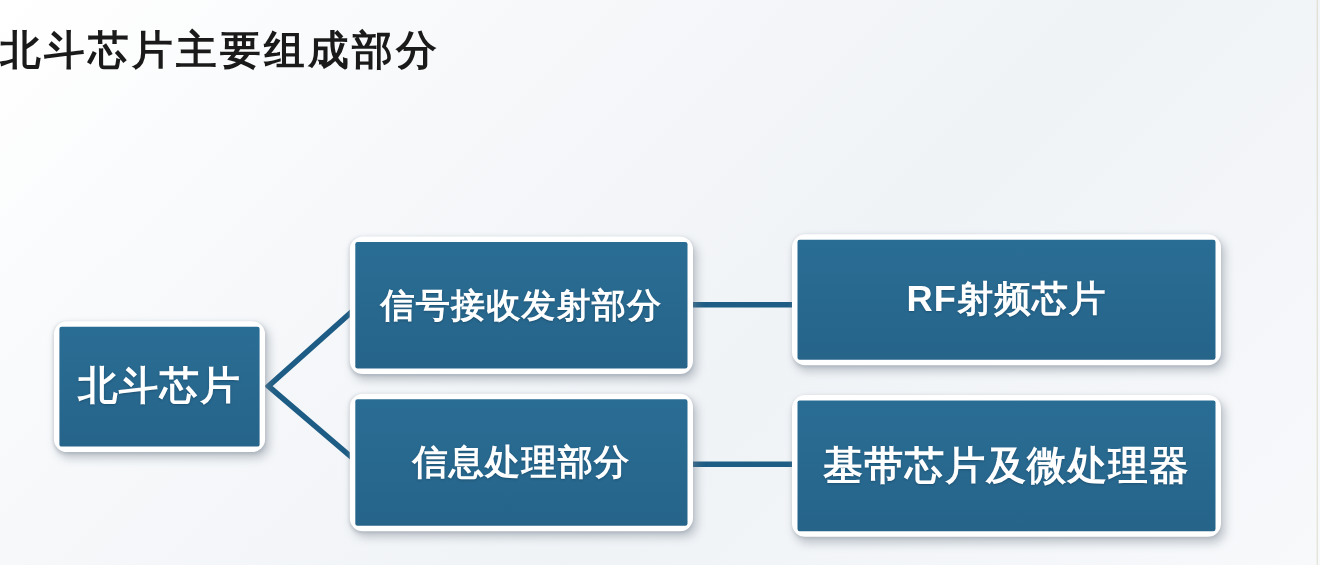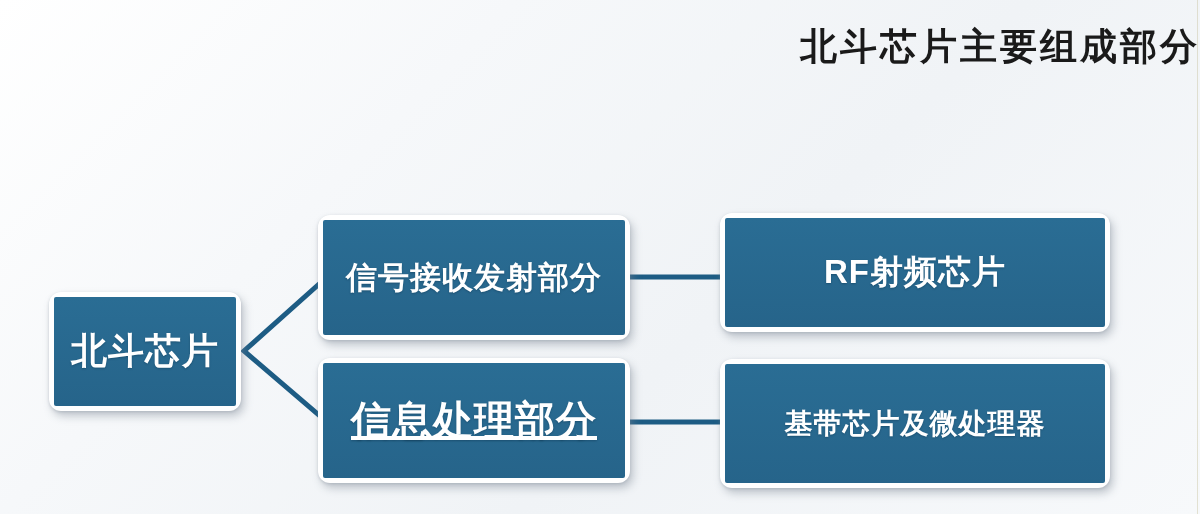--- a/index.html
+++ b/index.html
@@ -10,21 +10,21 @@
   .canvas {
     position: relative; width: 1200px; height: 514px;
     background: linear-gradient(135deg, #ffffff 0%, #f6f8fa 30%, #f0f3f6 60%, #f7f9fb 100%);
   }
   .canvas::after { 
     content: ""; position: absolute; top: 0; right: 2px; width: 1px; height: 100%;
     background: rgba(200, 195, 160, 0.45); pointer-events: none;
   }
   .diagram-title {
     position: absolute; left: 0; top: 25px; width: 100%;
-    text-align: right;
+    text-align: left;
     font-family: "Liberation Serif", "DejaVu Serif", serif;
     font-weight: bold; font-size: 37px; line-height: 44px;
     letter-spacing: 3px;
     color: var(--title-text, #1a1a1a);
   }
   svg.connectors { position: absolute; left: 0; top: 0; z-index: 1; }
   svg.connectors * { stroke: var(--connector, #1d5c84); stroke-width: 5; fill: none; }
   .node {
     position: absolute; z-index: 2;
     background: var(--node-border, #ffffff);
@@ -43,23 +43,23 @@
     letter-spacing: 1px; white-space: nowrap;
     text-shadow: 0 1px 2px rgba(0, 30, 50, 0.30);
   }
   .node-root     { left: 49px;  top: 292px; width: 192px; height: 119px; }
   .node-signal   { left: 318px; top: 215px; width: 312px; height: 125px; }
   .node-info     { left: 318px; top: 358px; width: 312px; height: 125px; }
   .node-rf       { left: 720px; top: 213px; width: 390px; height: 119px; }
   .node-baseband { left: 720px; top: 359px; width: 390px; height: 129px; }
   .node-root .node-label     { font-size: 36px; }
   .node-signal .node-label   { font-size: 31px; }
-  .node-info .node-label     { font-size: 40px; text-decoration: underline; }
+  .node-info .node-label     { font-size: 32px; }
   .node-rf .node-label       { font-size: 33px; }
-  .node-baseband .node-label { font-size: 28px; }
+  .node-baseband .node-label { font-size: 36px; }
 </style>
 </head>
 <body>
 
 <div class="canvas">
 
   <div class="diagram-title">北斗芯片主要组成部分</div>
 
   <svg class="connectors" width="1200" height="514" viewBox="0 0 1200 514" aria-hidden="true">
     <polyline points="327,277 244,351 327,422" stroke-linejoin="miter" stroke-linecap="square"></polyline>

